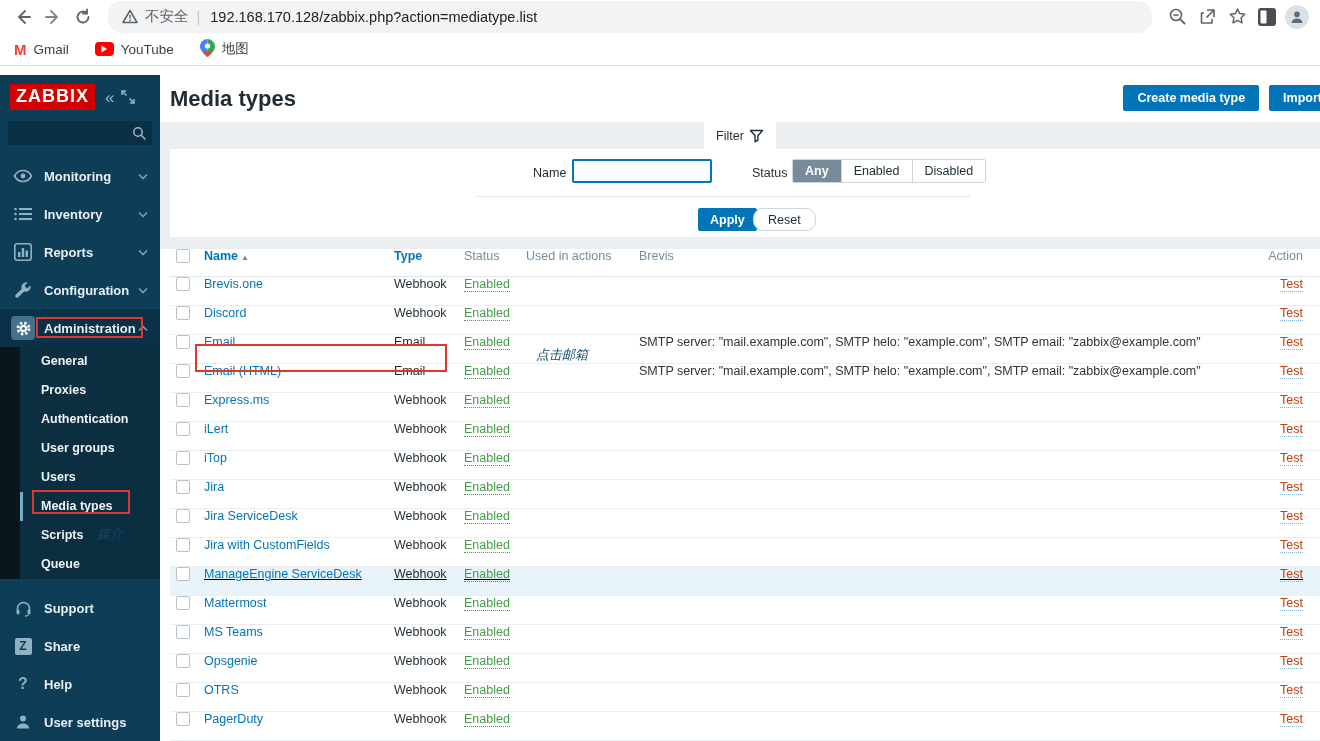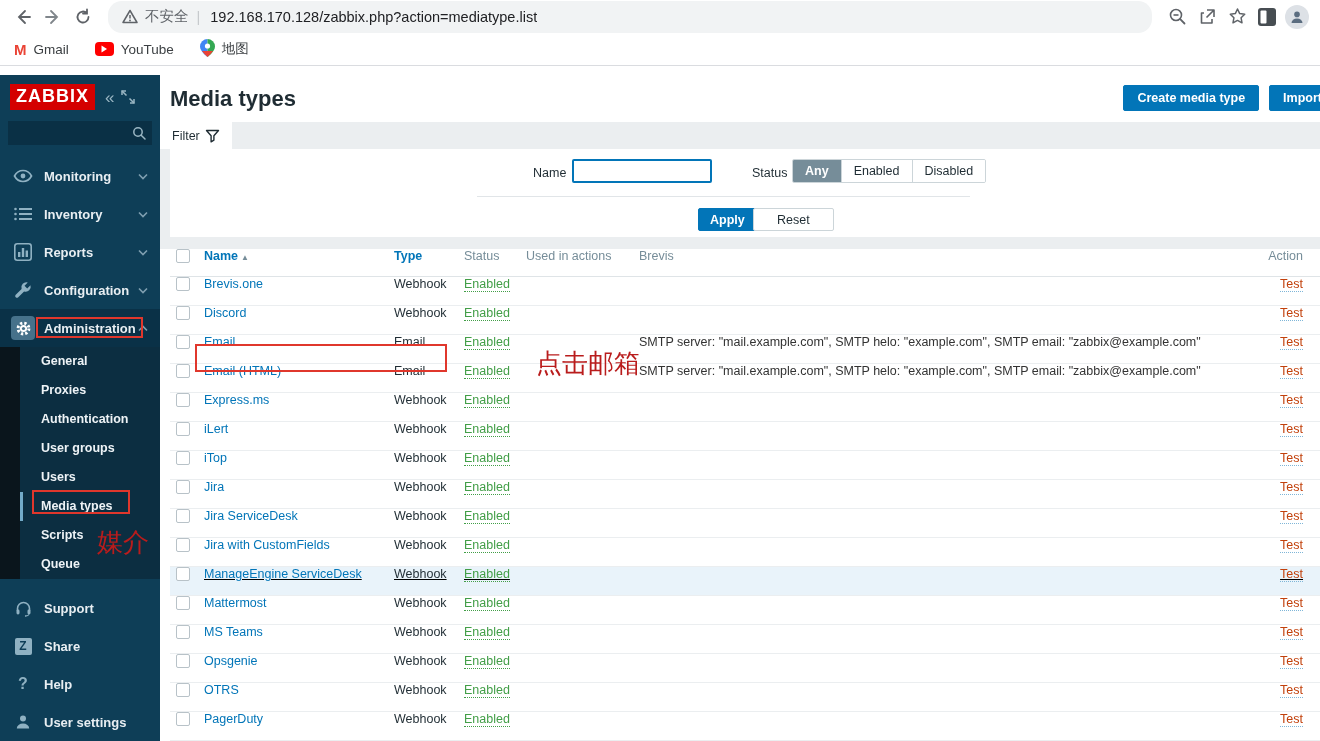--- a/index.html
+++ b/index.html
@@ -52,40 +52,40 @@
   .sb-footer { margin-top:10px; }
 
   
   .content { flex:1; display:flex; flex-direction:column; min-width:0; overflow:hidden; position:relative; }
   .page-header { height:50px; display:flex; align-items:center; padding-left:10px; position:relative; }
   .page-title { font-size:22px; color:#1f2c33; }
   .header-buttons { position:absolute; right:-16px; top:10px; display:flex; gap:10px; }
   .btn-blue { background:#0275b8; color:#fff; border:1px solid #0275b8; font-weight:bold; font-size:12.5px;
     padding:5px 13px; border-radius:2px; white-space:nowrap; cursor:pointer; }
   .filter-section { background:#ebeef0; padding-bottom:12px; }
-  .filter-tabs { height:27px; display:flex; justify-content:flex-start; }
+  .filter-tabs { height:27px; display:flex; justify-content:center; }
   .filter-tab { background:#fff; padding:0 12px; display:flex; align-items:center; gap:5px;
     font-size:12.5px; color:#1f2c33; cursor:pointer; }
   .filter-card { background:#fff; margin-left:10px; height:88px; position:relative; }
   .f-label { font-size:12.5px; color:#1f2c33; }
   .f-name-label { position:absolute; left:363px; top:17px; }
   .f-name-input { position:absolute; left:402px; top:10px; width:140px; height:24px;
     border:2px solid #0275b8; border-radius:2px; font-size:12.5px; padding:0 6px; outline:none; }
   .f-status-label { position:absolute; left:582px; top:17px; }
   .segmented { position:absolute; left:622px; top:10px; display:flex; height:24px;
     border:1px solid #ccd5d9; border-radius:2px; overflow:hidden; }
   .seg-btn { padding:0 12px; display:flex; align-items:center; font-size:12.5px; color:#1f2c33;
     background:#fff; border-left:1px solid #ccd5d9; cursor:pointer; }
   .seg-btn:first-child { border-left:none; }
   .seg-btn.selected { background:#768d99; color:#fff; font-weight:bold; border-color:#768d99; }
   .f-divider { position:absolute; left:307px; width:493px; top:47px; border-top:1px solid #e1e5e8; }
   .f-apply { position:absolute; left:528px; top:59px; height:23px; padding:0 11px; background:#0275b8;
     color:#fff; font-weight:bold; font-size:12.5px; border:1px solid #0275b8; border-radius:2px; cursor:pointer; }
-  .f-reset { position:absolute; left:583px; top:59px; height:23px; padding:0 23px; background:#fff;
-    color:#1f2c33; font-size:12.5px; border:1px solid #ccd5d9; border-radius:2px; cursor:pointer; }
+  .f-reset { position:absolute; left:583px; top:59px; height:23px; padding:0 14px; background:#fff;
+    color:#1f2c33; font-size:12.5px; border:1px solid #ccd5d9; border-radius:10px; cursor:pointer; }
 
   
   .table-card { background:#fff; margin-left:10px; flex:1; }
   .t-row, .t-head { display:flex; align-items:flex-start; }
   .t-head { height:28px; border-bottom:1px solid #dfe4e7; font-size:12.5px; }
   .t-row { height:29px; border-bottom:1px solid #ebeef0; font-size:12.5px; }
   .t-row.highlighted { background:#e9f3fa;text-decoration:underline; }
   .c-check { width:26px; display:flex; justify-content:center; flex:0 0 auto; }
   .c-name { width:190px; padding-left:8px; flex:0 0 auto; }
   .c-type { width:70px; padding-left:8px; flex:0 0 auto; color:#1f2c33; }
@@ -98,21 +98,21 @@
   .hdr-gray { color:#768d99; }
   .hdr-link { color:#0275b8; font-weight:bold; cursor:pointer; }
   .sort-arrow { font-size:8px; color:#768d99; margin-left:3px; }
   a.name-link { color:#0275b8; text-decoration:none; cursor:pointer; }
   a.status-link { color:#429e47; text-decoration:none; border-bottom:1px dotted #429e47; cursor:pointer; }
   a.test-link { color:#c2410c; text-decoration:none; border-bottom:1px dotted #7fb6d8; cursor:pointer; }
 
   
   .ann { position:absolute; z-index:50; pointer-events:none; }
   .ann-box { border:2px solid #e0372c; }
-  .ann-text { color:#b91c1c; font-size:26px; white-space:nowrap; }
+  .ann-text { color:#0c4a6e; font-size:13px; white-space:nowrap;font-style:italic; }
 </style>
 </head>
 <body>
 
 <div class="toolbar">
   <span class="tb-icon">
     <svg width="18" height="18" viewBox="0 0 18 18">
         <path d="M11 3 L5 9 l6 6 M5 9 h11" fill="none" stroke="#5f6368" stroke-width="1.8" stroke-linecap="round"></path>
       </svg>
   </span>

